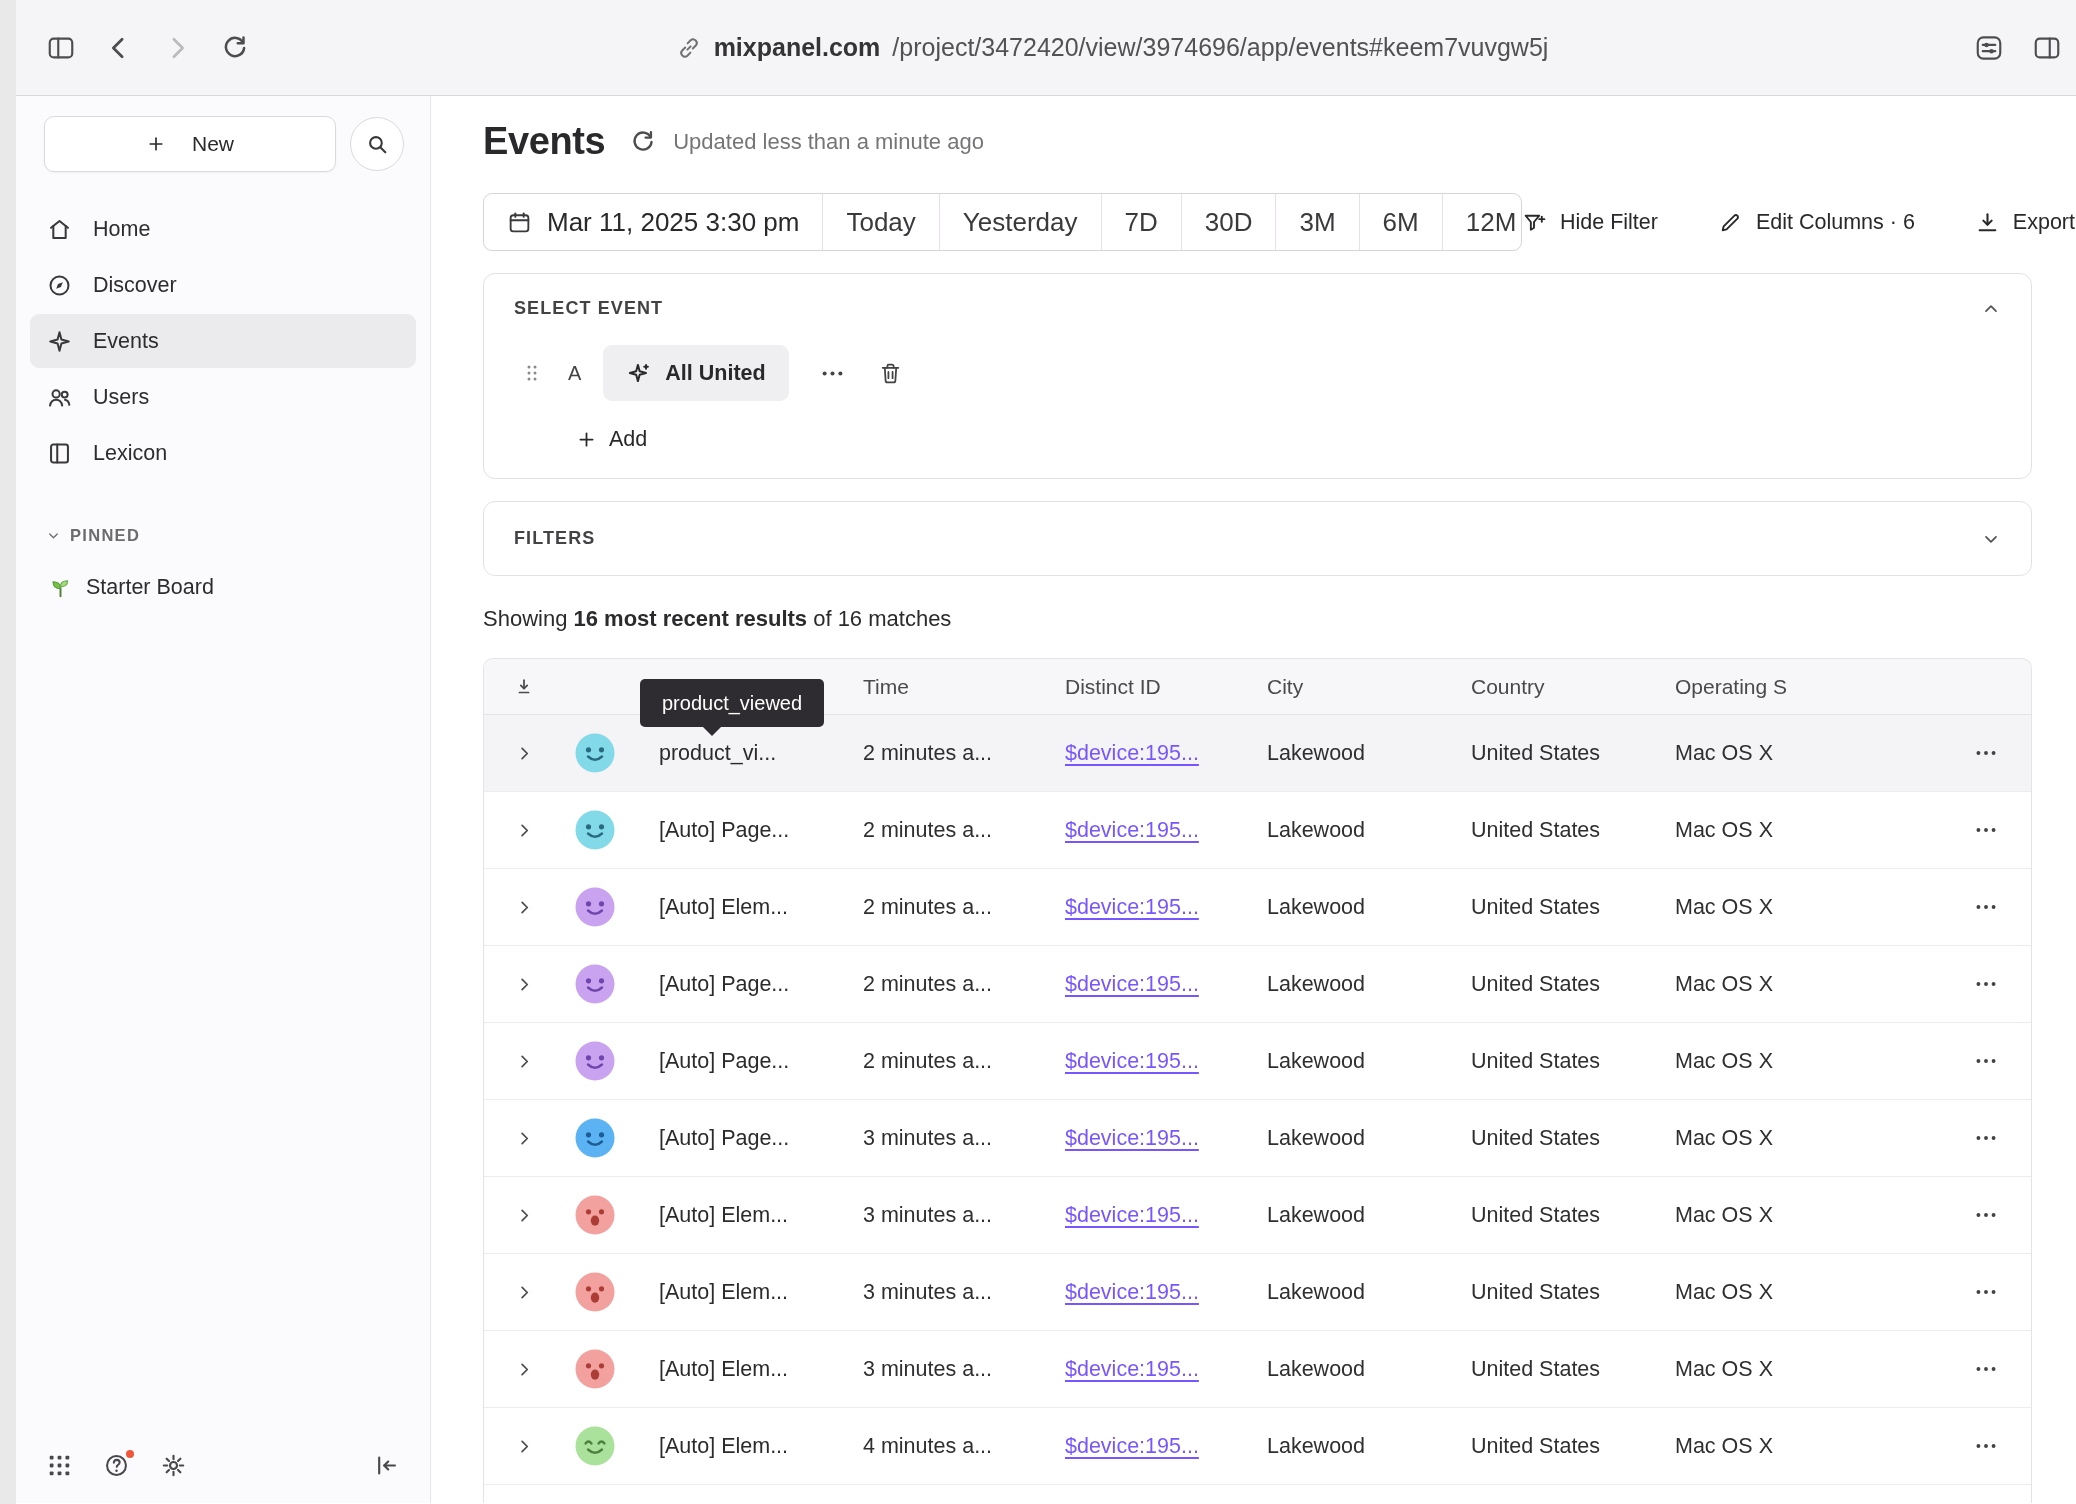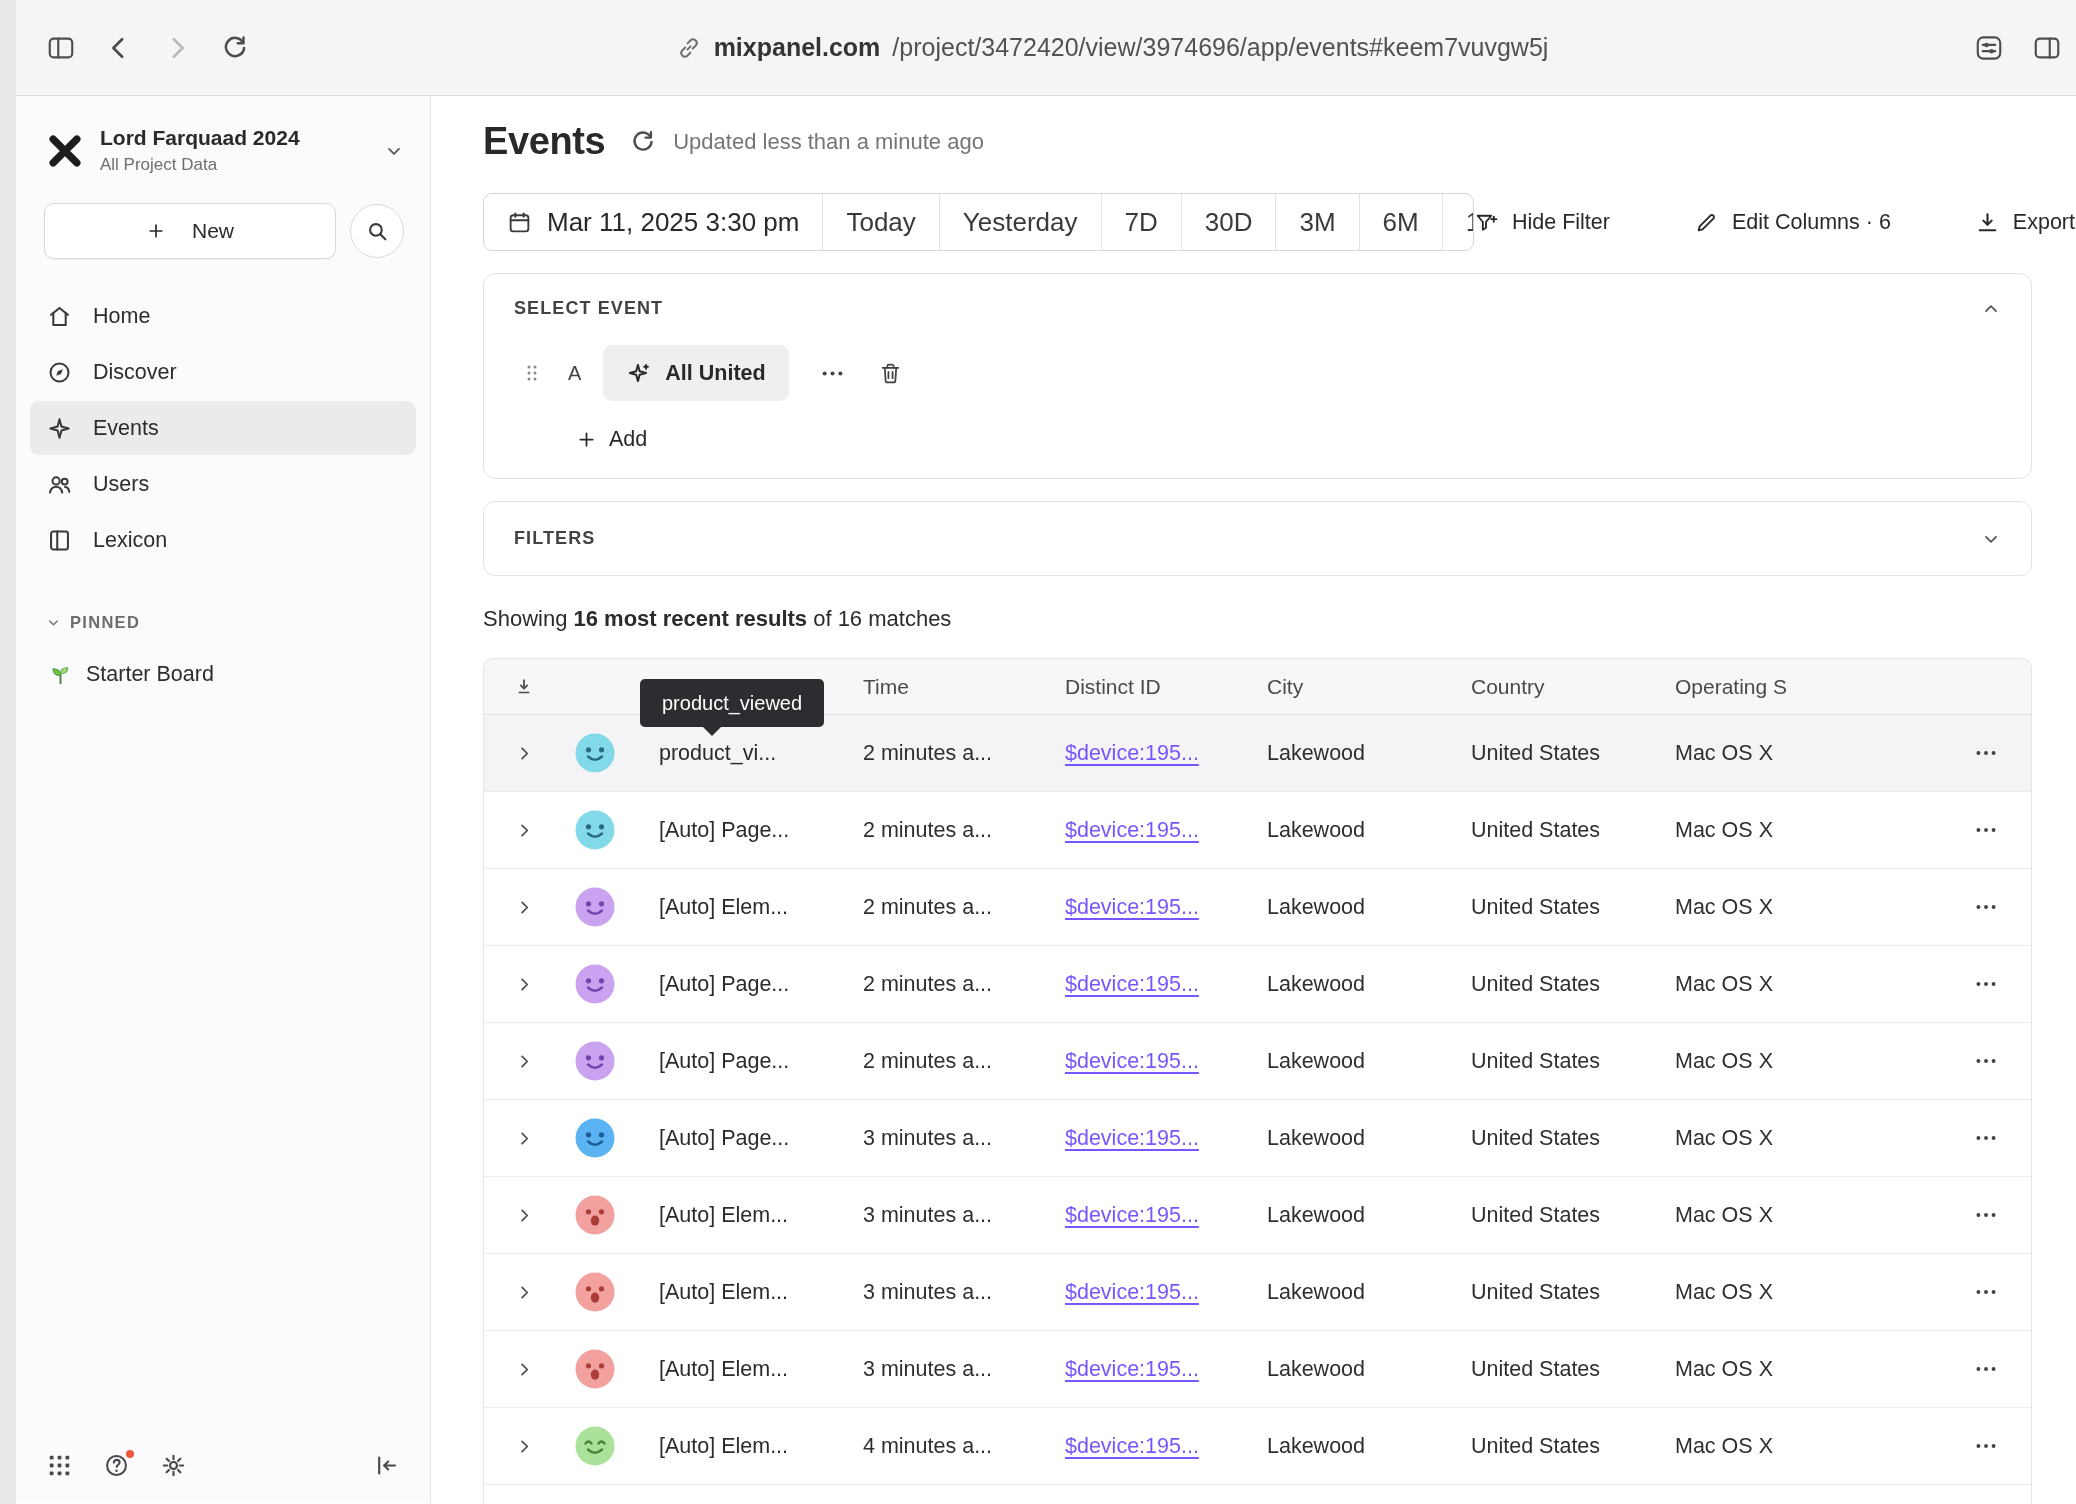--- a/index.html
+++ b/index.html
@@ -55,21 +55,21 @@
   .title{font-size:38px;font-weight:700;letter-spacing:-.4px;color:#29282a;}
   .refresh{width:28px;height:28px;color:#4c4b4d;margin-left:24px;}
   .updated{font-size:22px;color:#757477;margin-left:16px;}
   .controls{margin-top:30px;display:flex;align-items:center;width:1592px;}
   .seggroup{display:flex;align-items:stretch;height:58px;border:1px solid #d6d4d7;border-radius:9px;background:#fff;overflow:hidden;}
   .seg{display:flex;align-items:center;padding:0 23px;font-size:26px;color:#3a393c;gap:10px;border-left:1px solid #e4e2e5;cursor:pointer;white-space:nowrap;}
   .seggroup > .seg-date{border-left:none;gap:15px;font-weight:500;color:#29282a;}
   .segs{display:flex;align-items:stretch;}
   .cal{width:25px;height:25px;color:#3a393c;}
   .seg-chev{width:15px;height:15px;color:#5a595c;}
-  .controls-right{margin-left:auto;display:flex;align-items:center;gap:84px;}
+  .controls-right{margin-left:auto;display:flex;align-items:center;gap:60px;}
   .ctl-btn{display:flex;align-items:center;gap:13px;font-size:21.5px;font-weight:500;color:#29282a;white-space:nowrap;}
   .ctl-icon{width:25px;height:25px;color:#29282a;}
 
   .card{margin-top:22px;width:1549px;border:1px solid #e3e1e4;border-radius:12px;padding:24px 30px 26px;background:#fff;}
   .card-h{display:flex;align-items:center;}
   .card-title{font-size:18px;font-weight:700;letter-spacing:1.1px;color:#434245;}
   .card-chev{margin-left:auto;width:20px;height:20px;color:#555457;cursor:pointer;}
   .ev-row{margin-top:26px;display:flex;align-items:center;}
   .drag{width:24px;height:26px;color:#8a898c;margin-left:6px;cursor:grab;}
   .ev-letter{font-size:20px;color:#434245;margin:0 22px 0 24px;}
@@ -157,36 +157,20 @@
         <svg viewBox="0 0 24 24" fill="none" stroke="currentColor" stroke-linecap="round" stroke-linejoin="round" stroke-width="1.7">
           <rect x="3" y="4.5" width="18" height="15" rx="3.2"></rect>
           <line x1="14.2" y1="4.5" x2="14.2" y2="19.5"></line>
         </svg>
       </span>
   </div>
 
   <div class="app">
 
     <aside class="sidebar">
-      <div class="ws">
-        <span class="ws-logo" data-icon="mixpanel-logo">
-            <svg viewBox="0 0 24 24">
-              <path d="M4.5 4.5 L19.5 19.5 M19.5 4.5 L4.5 19.5" stroke="currentColor" stroke-width="4.6" stroke-linecap="round" fill="none"></path>
-            </svg>
-          </span>
-        <div class="ws-text">
-          <div class="ws-name">Lord Farquaad 2024</div>
-          <div class="ws-sub">All Project Data</div>
-        </div>
-        <span class="ws-chev" data-icon="chevron-down-icon">
-            <svg viewBox="0 0 24 24" fill="none" stroke="currentColor" stroke-linecap="round" stroke-linejoin="round" stroke-width="2.1">
-              <polyline points="6,9.5 12,15.5 18,9.5"></polyline>
-            </svg>
-          </span>
-      </div>
       <div class="newrow">
         <button class="btn-new">
           <span class="plus16" data-icon="plus-icon">
               <svg viewBox="0 0 24 24" fill="none" stroke="currentColor" stroke-linecap="round" stroke-linejoin="round" stroke-width="2">
                 <line x1="12" y1="5" x2="12" y2="19"></line>
                 <line x1="5" y1="12" x2="19" y2="12"></line>
               </svg>
             </span>
           <span>New</span>
         </button>

